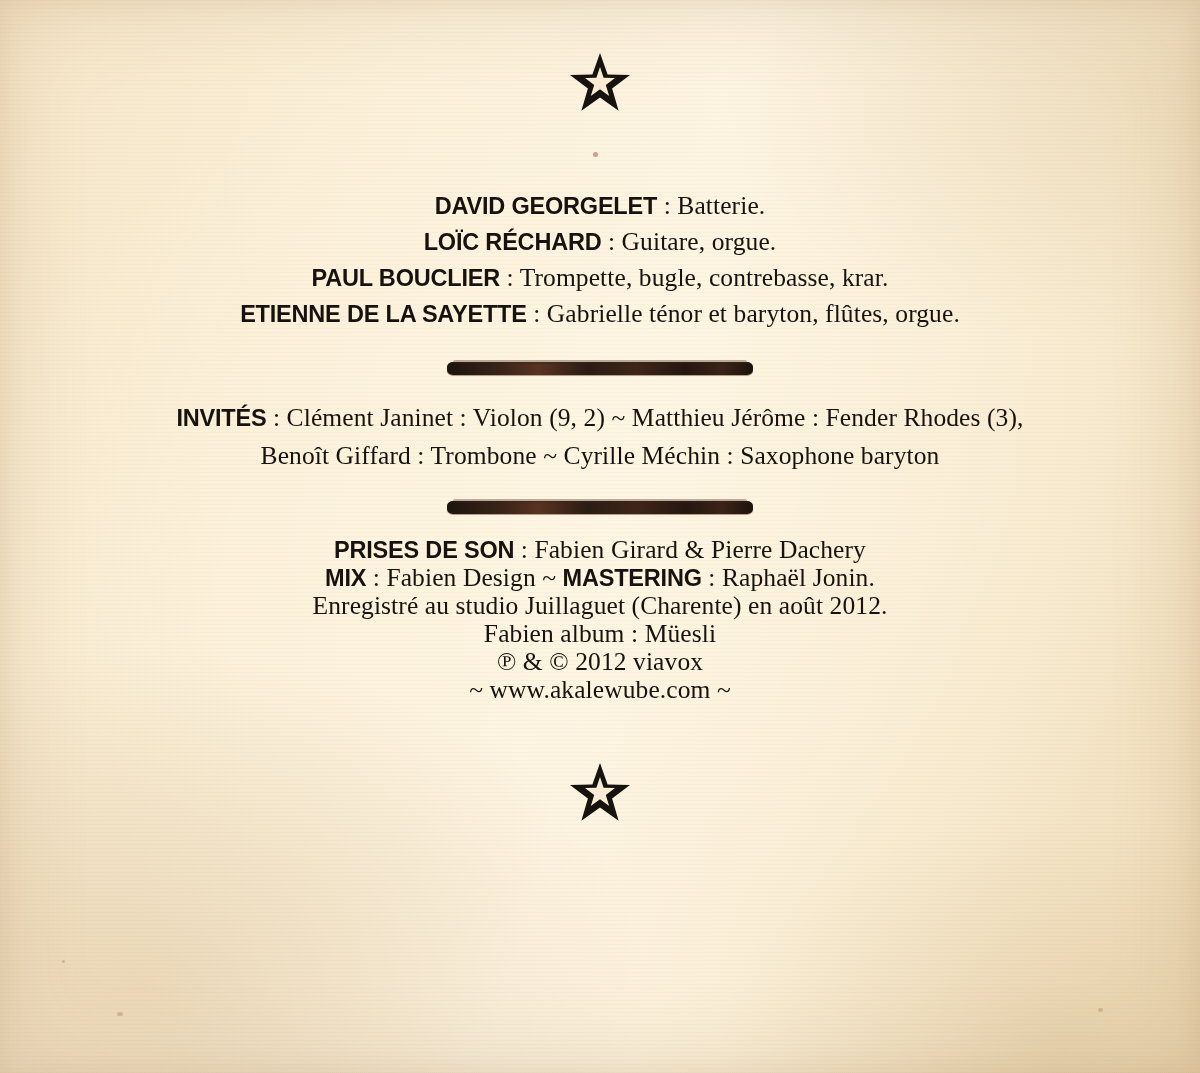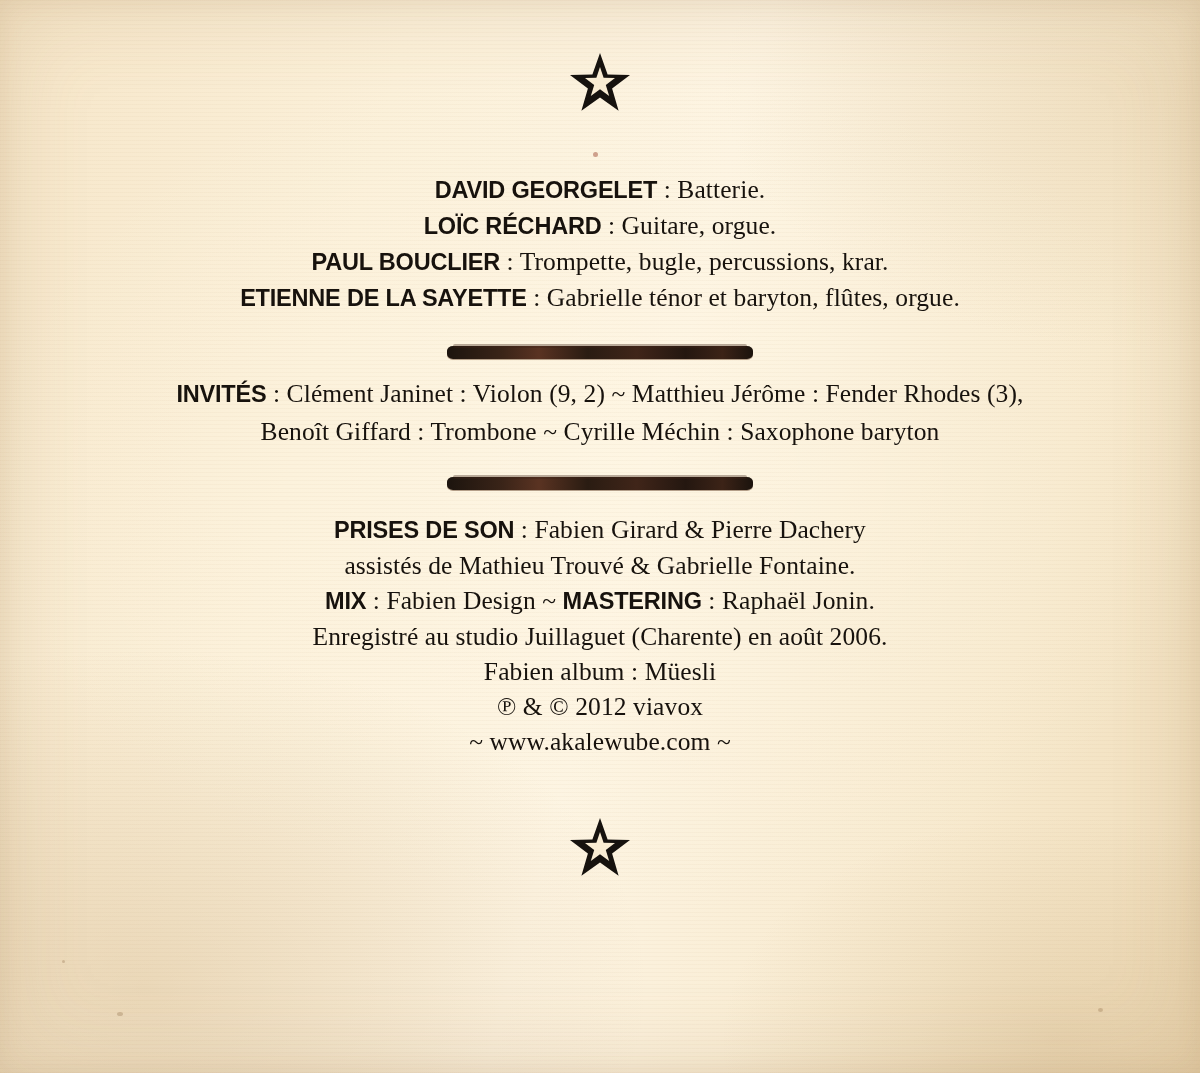--- a/index.html
+++ b/index.html
@@ -88,28 +88,28 @@
     font-family: "Liberation Sans", sans-serif;
     font-weight: bold;
     font-size: 23.5px;
     letter-spacing: -0.2px;
   }
   .rl {
     font-family: "Liberation Serif", serif;
     font-size: 25.5px;
   }
 
-  .credits-block { margin-top: 56px; }
+  .credits-block { margin-top: 72px; }
   .credits-block .line { line-height: 36px; }
 
-  .guests-block { margin-top: 16px; }
+  .guests-block { margin-top: 24px; }
   .guests-block .line { line-height: 38px; font-size: 25px; }
 
   .tech-block { margin-top: 22px; }
-  .tech-block .line { line-height: 35px; }
+  .tech-block .line { line-height: 28px; }
 
   
   .rule-wrap {
     width: 100%;
     display: flex;
     justify-content: center;
   }
   .rule1 { margin-top: 30px; }
   .rule2 { margin-top: 26px; }
 
@@ -157,21 +157,21 @@
     </div>
 
     <div class="block credits-block">
       <div class="line">
         <span class="nm">DAVID GEORGELET</span><span class="rl"> : </span><span class="rl">Batterie.</span>
       </div>
       <div class="line">
         <span class="nm">LOÏC RÉCHARD</span><span class="rl"> : </span><span class="rl">Guitare, orgue.</span>
       </div>
       <div class="line">
-        <span class="nm">PAUL BOUCLIER</span><span class="rl"> : </span><span class="rl">Trompette, bugle, percussions, krar.</span>
+        <span class="nm">PAUL BOUCLIER</span><span class="rl"> : </span><span class="rl">Trompette, bugle, contrebasse, krar.</span>
       </div>
       <div class="line">
         <span class="nm">ETIENNE DE LA SAYETTE</span><span class="rl"> : </span><span class="rl">Gabrielle ténor et baryton, flûtes, orgue.</span>
       </div>
     </div>
 
     <div class="rule-wrap rule1">
       <div class="rule rule-a"></div>
     </div>
 
@@ -186,27 +186,24 @@
 
     <div class="rule-wrap rule2">
       <div class="rule rule-b"></div>
     </div>
 
     <div class="block tech-block">
       <div class="line">
         <span class="nm">PRISES DE SON</span><span class="rl"> : Fabien Girard &amp; Pierre Dachery</span>
       </div>
       <div class="line">
-        <span class="rl">assistés de Mathieu Trouvé &amp; Gabrielle Fontaine.</span>
-      </div>
-      <div class="line">
         <span class="nm">MIX</span><span class="rl"> : Fabien Design ~ </span><span class="nm">MASTERING</span><span class="rl"> : Raphaël Jonin.</span>
       </div>
       <div class="line">
-        <span class="rl">Enregistré au studio Juillaguet (Charente) en août 2006.</span>
+        <span class="rl">Enregistré au studio Juillaguet (Charente) en août 2012.</span>
       </div>
       <div class="line">
         <span class="rl">Fabien album : Müesli</span>
       </div>
       <div class="line">
         <span class="rl">℗ &amp; © 2012 viavox</span>
       </div>
       <div class="line">
         <span class="rl">~ www.akalewube.com ~</span>
       </div>

